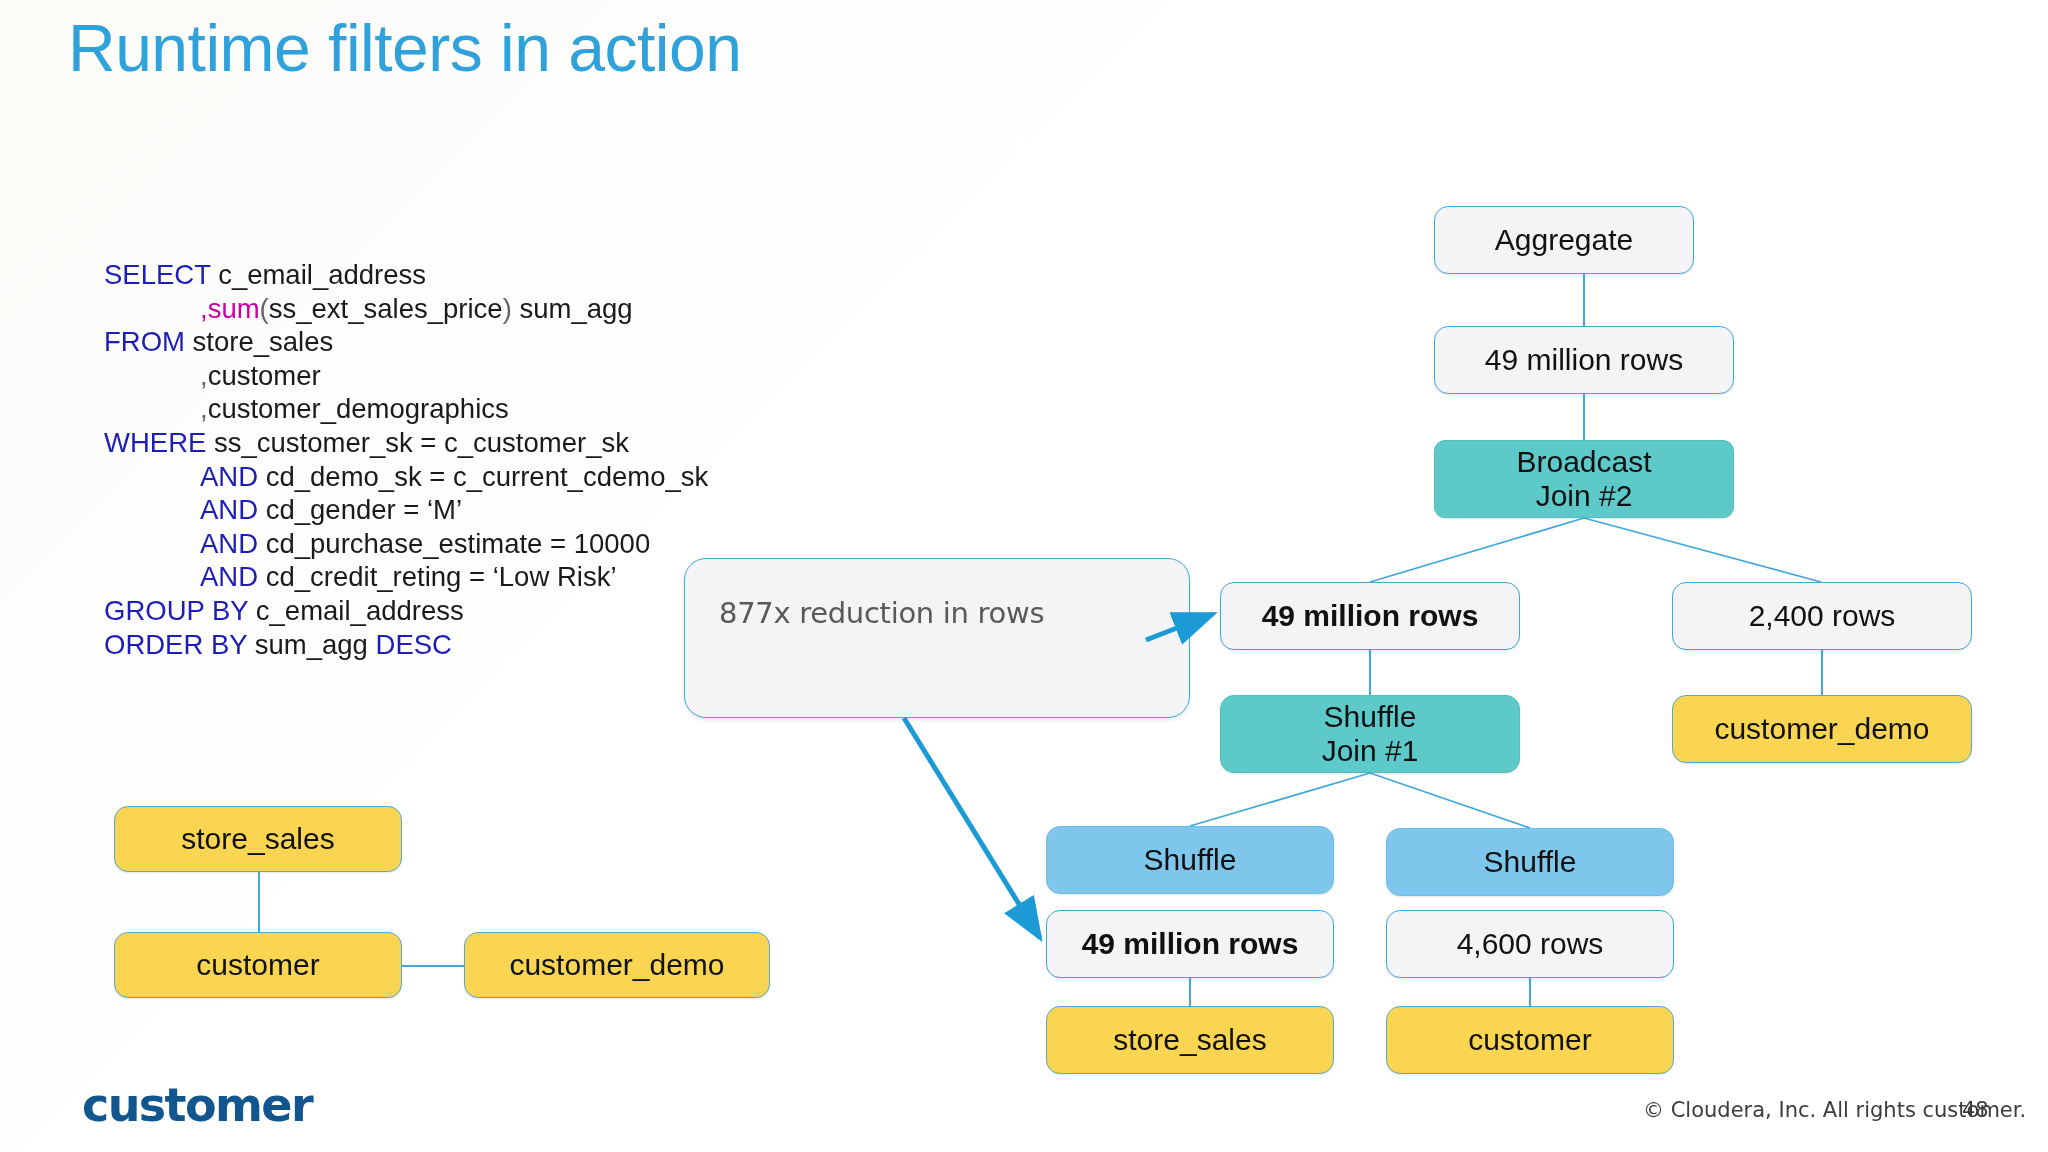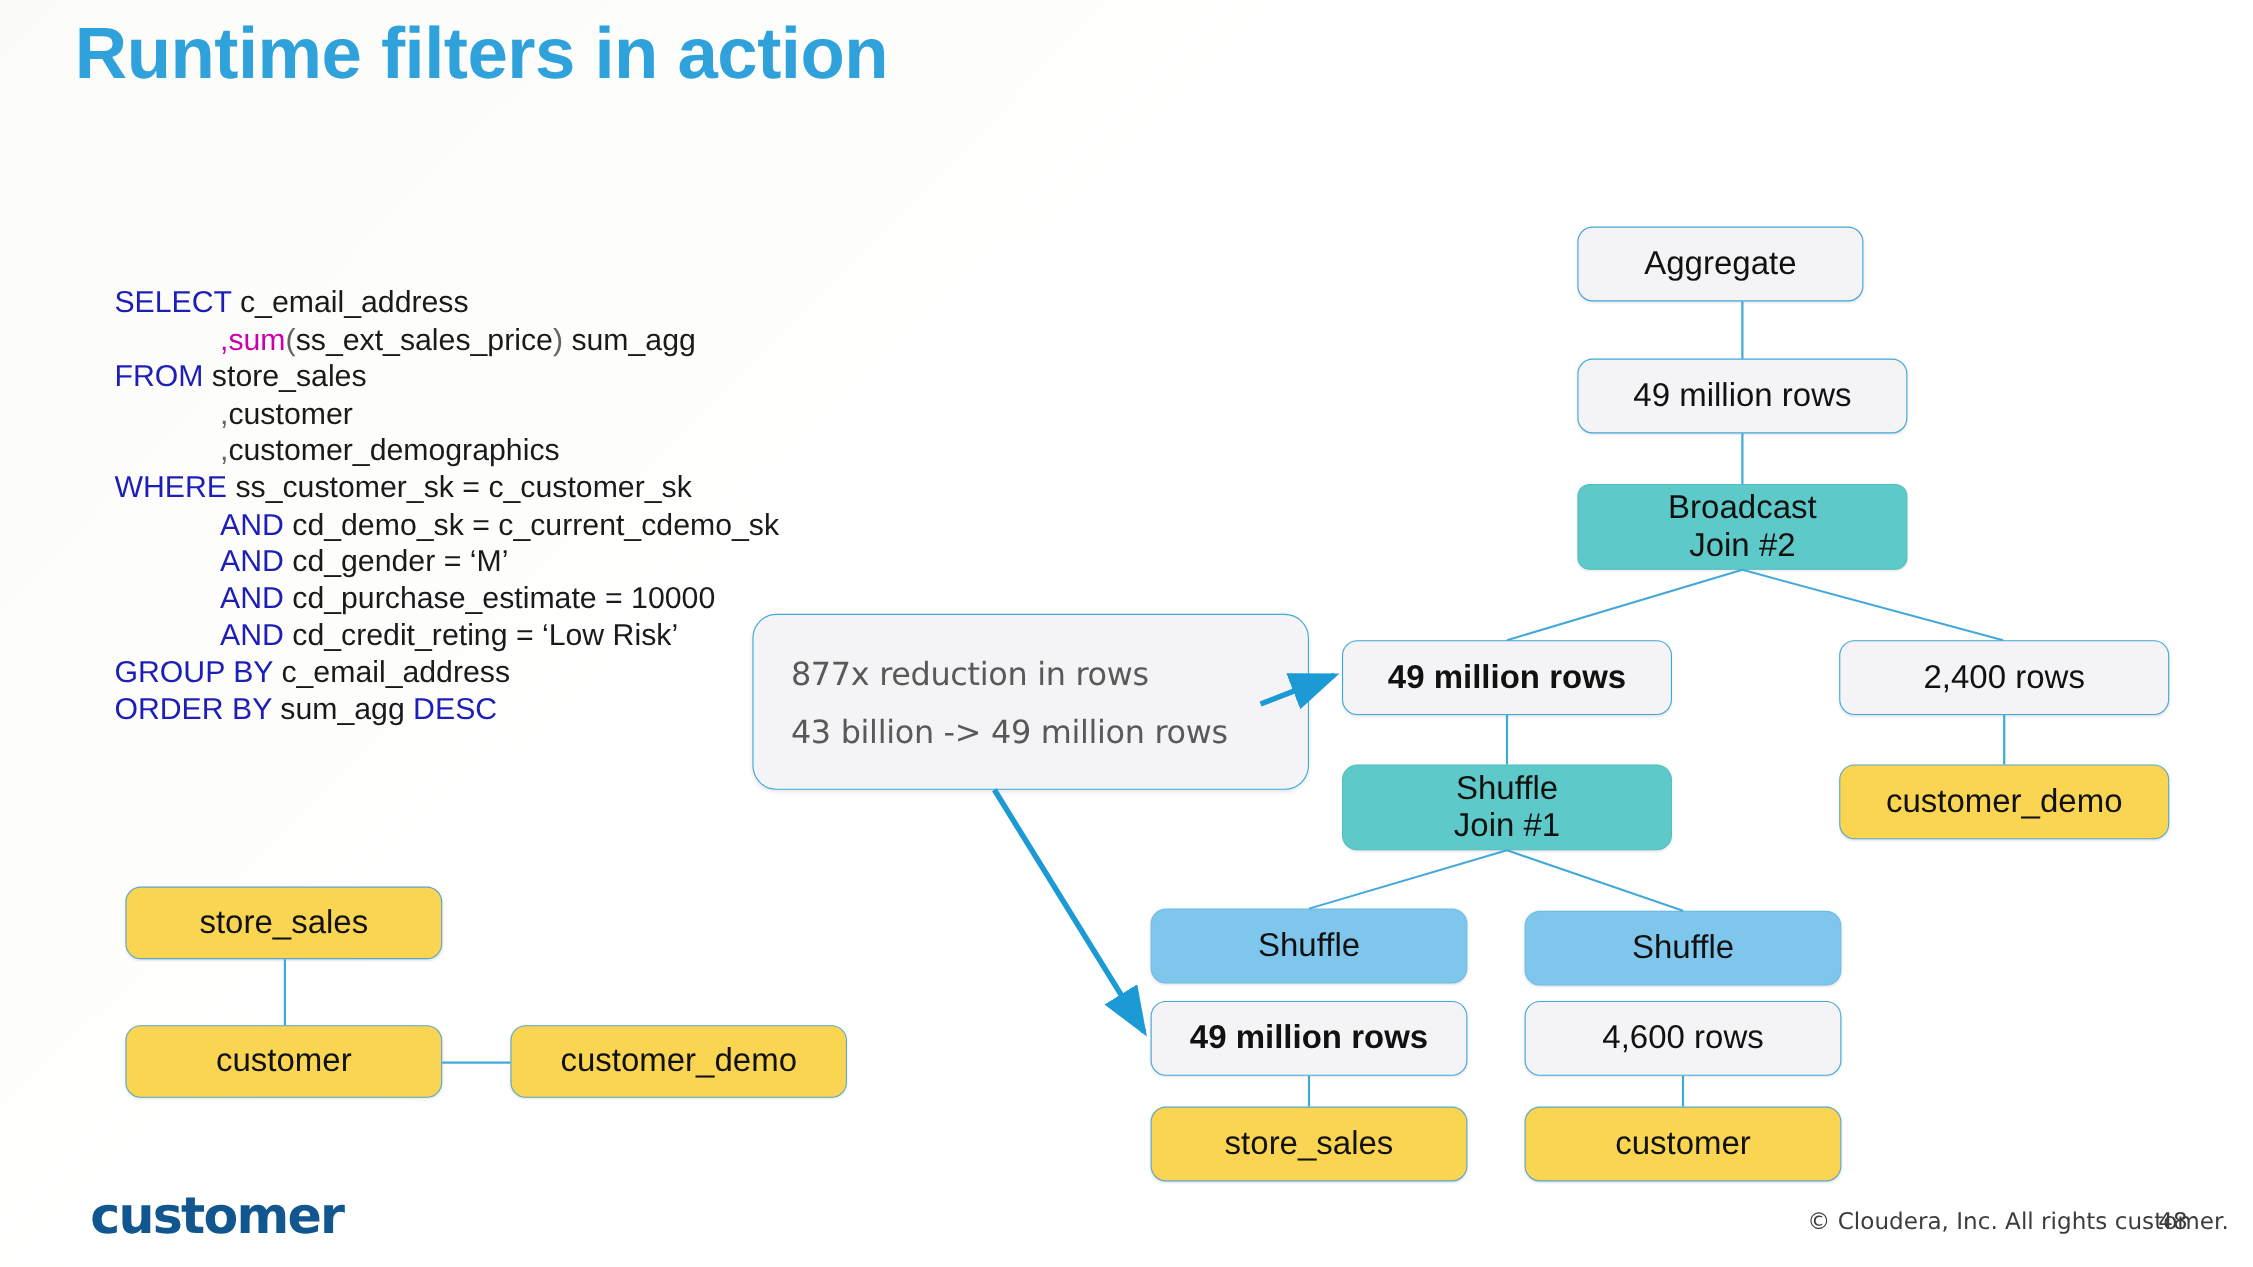--- a/index.html
+++ b/index.html
@@ -17,21 +17,21 @@
   }
 
   
   #title {
     position: absolute;
     left: 68px;
     top: 6px;
     font-size: 66px;
     line-height: 84px;
     color: #2fa1db;
-    font-weight: 700;
+    font-weight: 400;
     letter-spacing: -0.5px;
     white-space: nowrap;
   }
 
   
   #sql {
     position: absolute;
     left: 104px;
     top: 258px;
     font-size: 27.5px;
@@ -148,21 +148,20 @@
   <div class="node yellow" style="left:114px; top:932px; width:288px; height:66px;">
     <span>customer</span>
   </div>
   <div class="conn h" style="left:402px; top:965px; width:62px;"></div>
   <div class="node yellow" style="left:464px; top:932px; width:306px; height:66px;">
     <span>customer_demo</span>
   </div>
 
   <div id="callout">
     <div class="cl">877x reduction in rows</div>
-    <div class="cl">43 billion -&gt; 49 million rows</div>
   </div>
 
   <div class="node gray" style="left:1434px; top:206px; width:260px; height:68px;">
     <span>Aggregate</span>
   </div>
   <div class="conn v" style="left:1583px; top:274px; height:52px;"></div>
 
   <div class="node gray" style="left:1434px; top:326px; width:300px; height:68px;">
     <span>49 million rows</span>
   </div>

